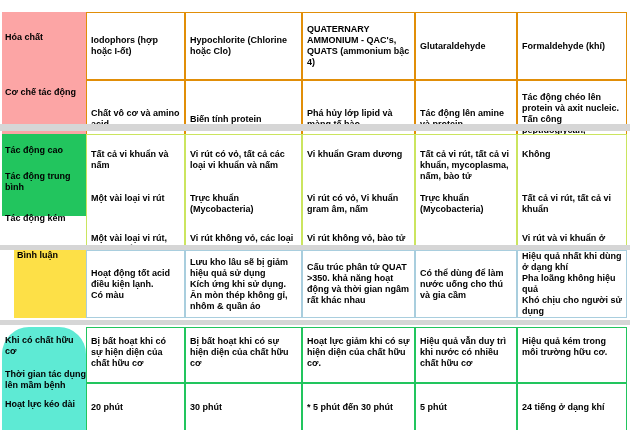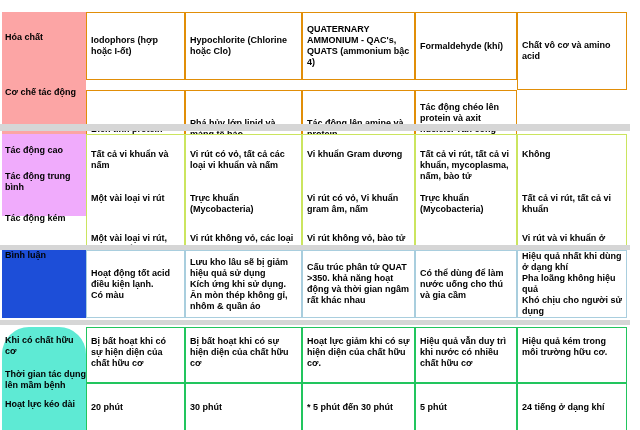--- a/index.html
+++ b/index.html
@@ -17,27 +17,27 @@
   .lhead .lbl { display:flex; align-items:center; }
 
   
   .b1 { top:12px; }
   .b1 .lhead { grid-row:1 / span 2; background:#fca5a5; }
   .b1 .cell { border:1px solid #e18e08; display:flex; align-items:center; }
   .r50 { height:50px; } .r60 { height:60px; }
 
   
   .b2 { top:134px; }
-  .b2 .lhead { background:#f0abfc; height:82px; }
+  .b2 .lhead { background:#22c55e; height:82px; }
   .b2 .cell { border:1px solid #cbe55f; height:114px; box-sizing:border-box; padding-top:3px; }
   .slot-a { min-height:33px; } .slot-b { min-height:29px; } .slot-c { min-height:44px; }
 
   
   .b3 { top:250px; }
-  .b3 .lhead { background:#1d4ed8; height:68px; }
+  .b3 .lhead { background:#fde047; height:68px;margin-left:12px; }
   .b3 .cell { border:1px solid #a9cede; height:68px; box-sizing:border-box; display:flex; align-items:center; }
 
   
   .b4 { top:327px; }
   .b4 .lhead { grid-row:1 / span 3; background:#5eead4;border-radius:27px; }
   .b4 .cell { border:1px solid #22c55e; display:flex; align-items:center; }
   .r38 { height:38px; } .r30 { height:30px; } .r18 { height:18px; }
   .b4 .cell.top { align-items:flex-start; }
 </style>
 </head>
@@ -46,20 +46,21 @@
 <div class="page">
 
   <div class="band b1">
     <div class="lhead">
       <div class="lbl r50">Hóa chất</div>
       <div class="lbl r60">Cơ chế tác động</div>
     </div>
     <div class="cell r50">Iodophors (hợp hoặc I-ốt)</div>
     <div class="cell r50">Hypochlorite (Chlorine hoặc Clo)</div>
     <div class="cell r50">QUATERNARY AMMONIUM - QAC's, QUATS (ammonium bậc 4)</div>
+    <div class="cell r50">Glutaraldehyde</div>
     <div class="cell r50">Formaldehyde (khí)</div>
     <div class="cell r60">Chất vô cơ và amino acid</div>
     <div class="cell r60">Biến tính protein</div>
     <div class="cell r60">Phá hủy lớp lipid và màng tế bào</div>
     <div class="cell r60">Tác động lên amine và protein</div>
     <div class="cell r60">Tác động chéo lên protein và axit nucleic. Tấn công peptidoglycan, enzymes và chitins</div>
   </div>
 
   <div class="sep" style="top:124px;height:7px;"></div>
 

